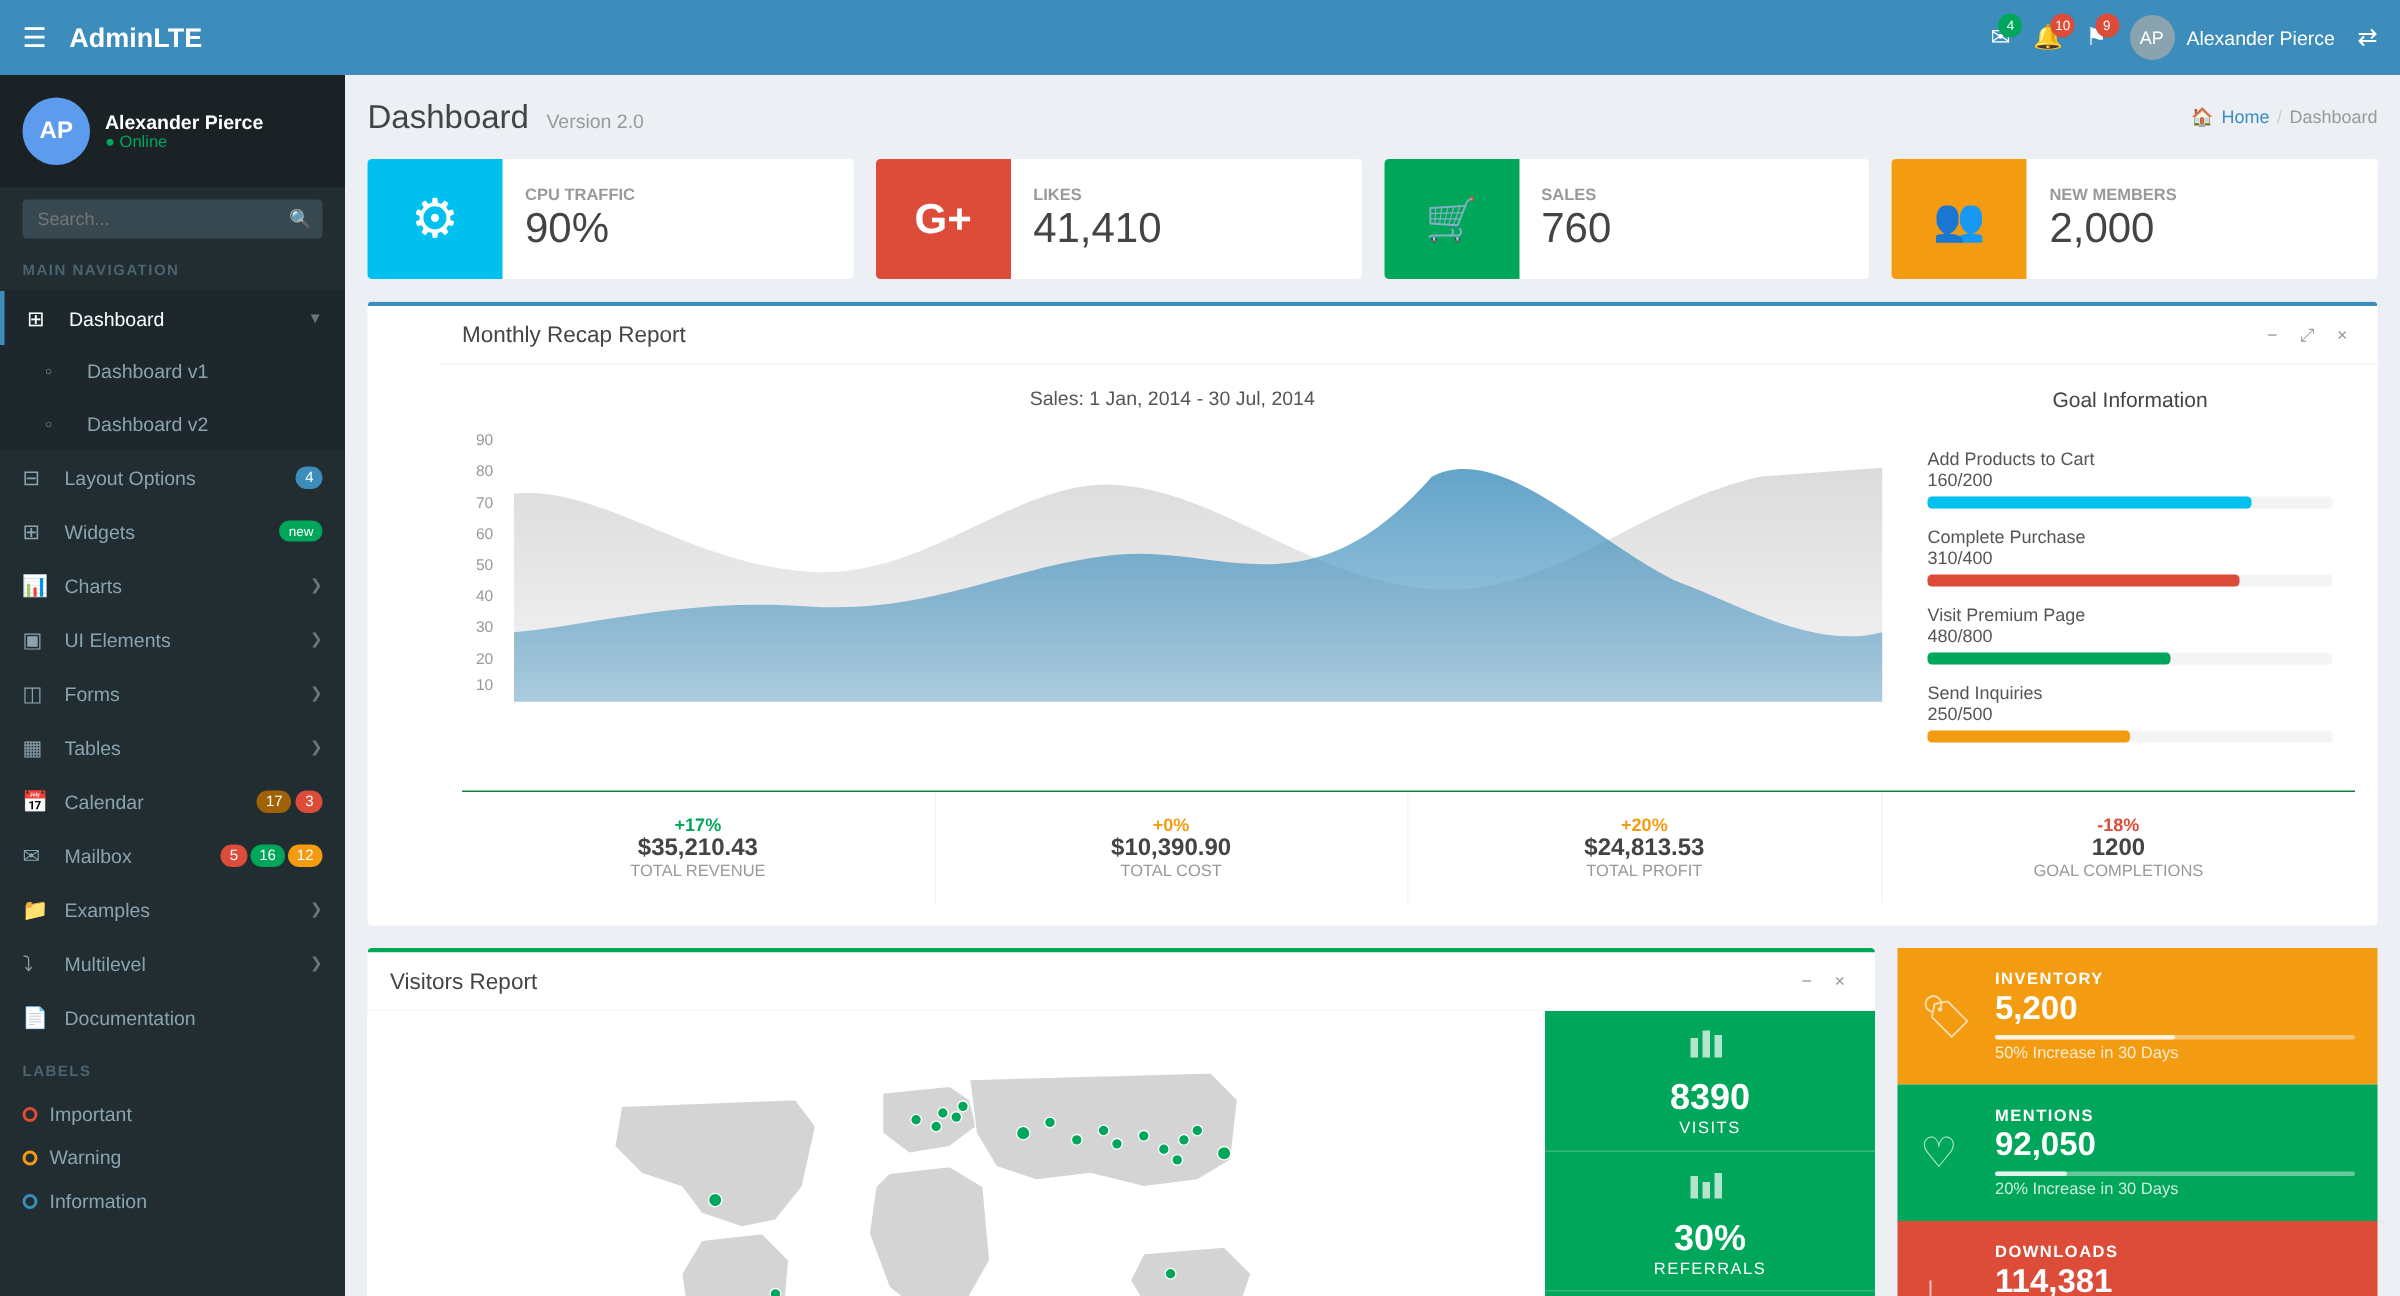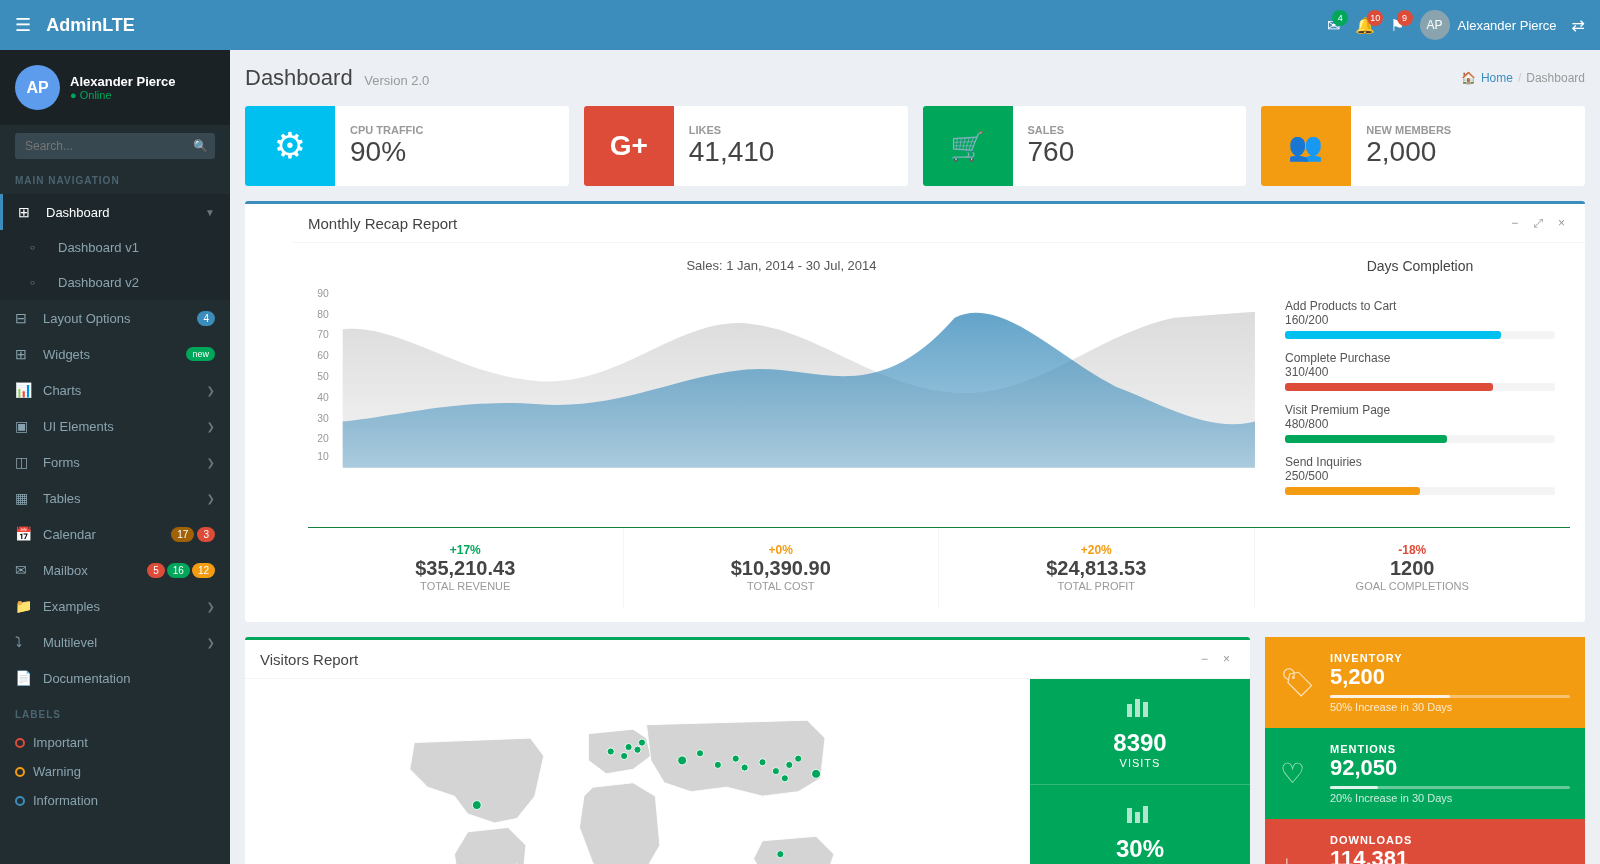--- a/index.html
+++ b/index.html
@@ -91,41 +91,41 @@
     .chart-svg { width: 100%; }
 
     
     .stats-row { display: grid; grid-template-columns: repeat(4, 1fr); border-top: 1px solid #15803d; margin-top: 10px; }
     .stat-item { padding: 15px; text-align: center; border-right: 1px solid #f4f4f4; }
     .stat-item:last-child { border-right: none; }
     .stat-change { font-size: 12px; font-weight: bold; }
     .stat-change.green { color: #00a65a; }
     .stat-change.orange { color: #f39c12; }
     .stat-change.red { color: #dd4b39; }
-    .stat-value { font-size: 20px; color: #444; font-weight: bold; }
+    .stat-value { font-size: 16px; color: #444; font-weight: bold; }
     .stat-label { font-size: 11px; color: #999; text-transform: uppercase; }
 
     
     .goal-section { padding: 10px 15px; }
     .goal-title { font-size: 14px; color: #444; text-align: center; margin-bottom: 15px; font-weight: 500; }
     .goal-item { margin-bottom: 12px; }
     .goal-row { display: flex; justify-content: space-between; margin-bottom: 4px; font-size: 12px; color: #555; flex-direction: column; }
     .goal-bar-bg { background: #f4f4f4; border-radius: 3px; height: 8px; }
     .goal-bar { height: 8px; border-radius: 3px; }
     .goal-bar.cyan { background: #00c0ef; }
     .goal-bar.red { background: #dd4b39; }
     .goal-bar.green { background: #00a65a; }
     .goal-bar.yellow { background: #f39c12; }
 
     
     .visitors-card { background: #fff; border-radius: 3px; border-top: 3px solid #00a65a; }
     .visitors-content { display: flex; gap: 0; }
     .map-area { flex: 1; padding: 10px; position: relative; min-height: 280px; background: #fff; }
     .visitors-stats { width: 220px; background: #00a65a; display: flex; flex-direction: column; }
-    .visitor-stat { flex: 1; display: flex; flex-direction: column; align-items: center; justify-content: center; padding: 15px; border-bottom: 1px solid rgba(255,255,255,0.2); color: #fff; }
+    .visitor-stat { flex: 1; display: flex; flex-direction: column; align-items: center; justify-content: center; padding: 3px; border-bottom: 1px solid rgba(255,255,255,0.2); color: #fff; }
     .visitor-stat:last-child { border-bottom: none; }
     .visitor-stat .vis-number { font-size: 24px; font-weight: bold; }
     .visitor-stat .vis-label { font-size: 11px; letter-spacing: 1px; text-transform: uppercase; }
     .vis-icon { font-size: 20px; margin-bottom: 5px; }
 
     
     .side-stats { display: flex; flex-direction: column; gap: 0; width: 320px; }
     .side-stat { display: flex; align-items: center; padding: 15px; min-height: 90px; }
     .side-stat.orange { background: #f39c12; }
     .side-stat.green { background: #00a65a; }
@@ -378,21 +378,21 @@
               <text x="140" y="175" font-size="9" fill="#999">February</text>
               <text x="255" y="175" font-size="9" fill="#999">March</text>
               <text x="375" y="175" font-size="9" fill="#999">April</text>
               <text x="500" y="175" font-size="9" fill="#999">May</text>
               <text x="620" y="175" font-size="9" fill="#999">June</text>
               <text x="745" y="175" font-size="9" fill="#999">July</text>
             </svg>
           </div>
 
           <div class="chart-side">
-            <div class="goal-title">Days Completion</div>
+            <div class="goal-title">Goal Information</div>
             <div class="goal-section">
               <div class="goal-item">
                 <div class="goal-row">
                   <span>Add Products to Cart</span>
                   <span>160/200</span>
                 </div>
                 <div class="goal-bar-bg">
                   <div class="goal-bar cyan" style="width:80%"></div>
                 </div>
               </div>

